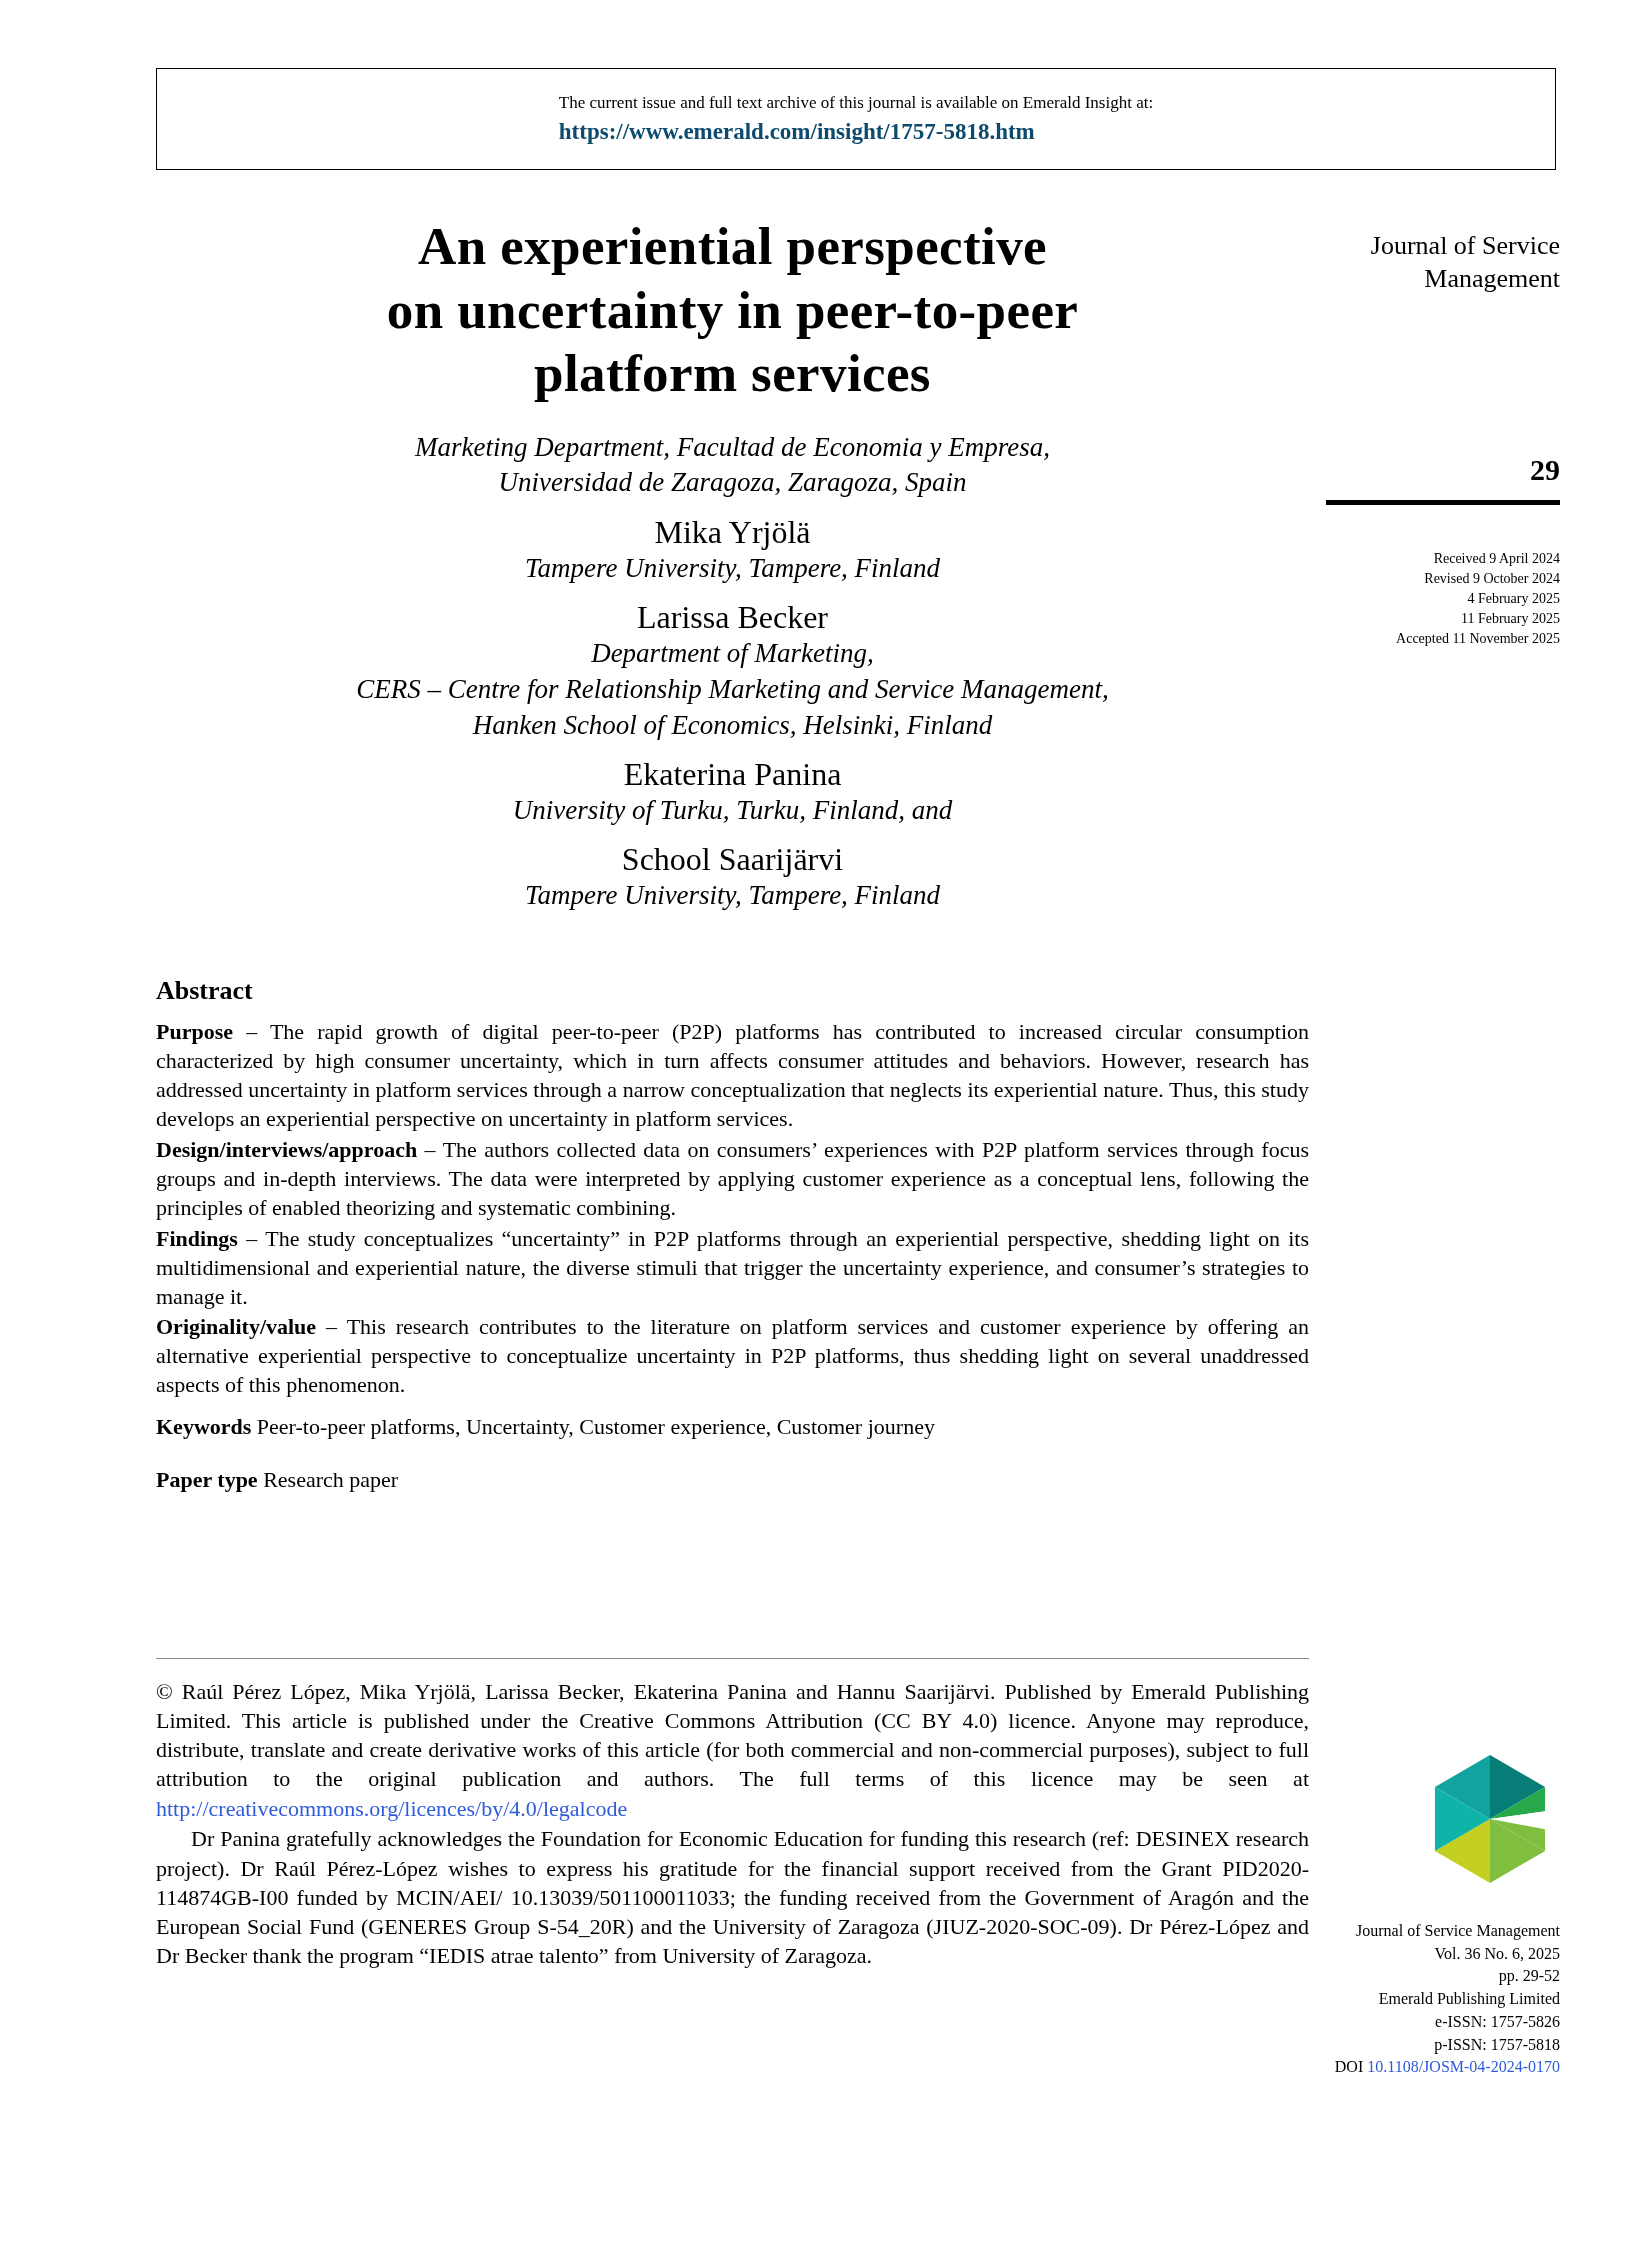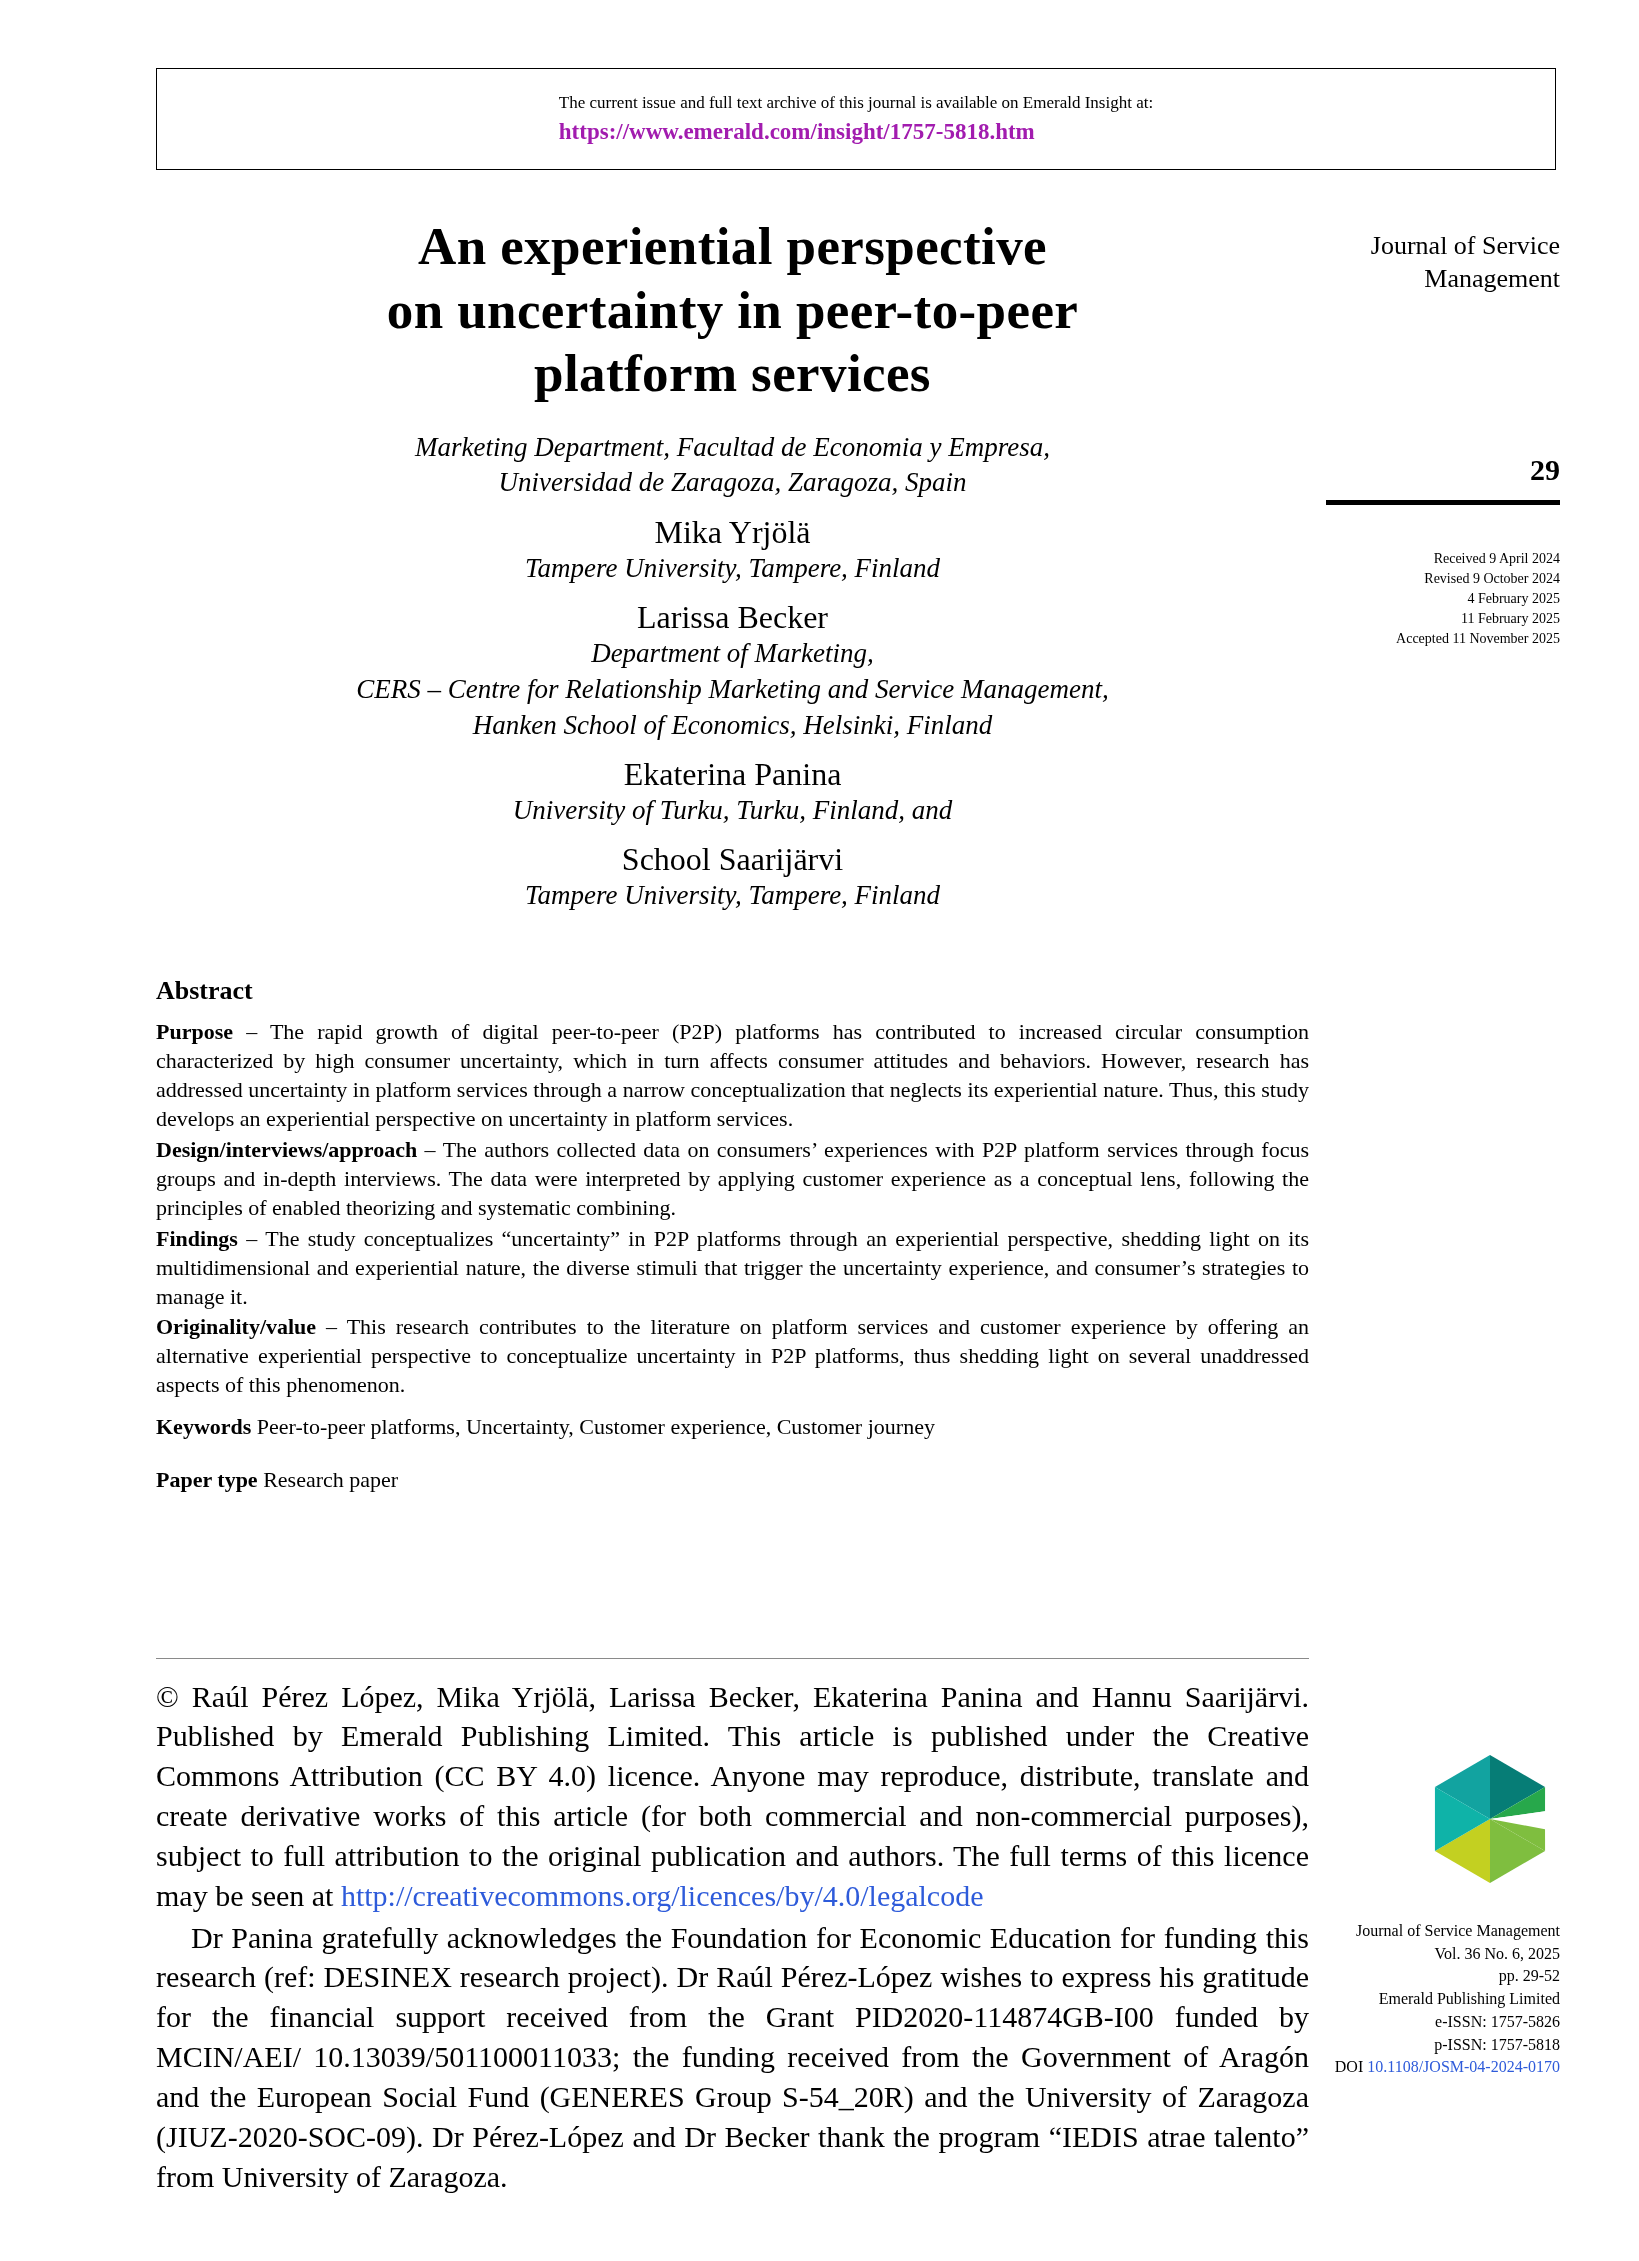--- a/index.html
+++ b/index.html
@@ -16,21 +16,21 @@
   
   .notice-box {
     position: absolute;
     left: 156px; top: 68px;
     width: 1400px;
     border: 1.6px solid #000;
     padding: 22.3px 16px 24px 16px;
   }
   .notice-inner { width: fit-content; margin: 0 auto; text-align: left; }
   .notice-line { font-size: 17px; line-height: 1.45; }
-  .notice-link { font-size: 23px; font-weight: bold; color: #a21caf; text-decoration: none; cursor: pointer; display: inline-block; margin-top: 3.2px; }
+  .notice-link { font-size: 23px; font-weight: bold; color: #0c4a6e; text-decoration: none; cursor: pointer; display: inline-block; margin-top: 3.2px; }
 
   
   .main-col {
     position: absolute;
     left: 156px; top: 215px;
     width: 1153px;
   }
   .article-title {
     font-size: 53px;
     font-weight: bold;
@@ -81,21 +81,21 @@
 
   
   .footer {
     position: absolute;
     left: 156px; top: 1658px;
     width: 1153px;
     border-top: 0.8px solid #8a8a8a;
     padding-top: 17.6px;
   }
   .foot-para {
-    font-size: 30px;
+    font-size: 22px;
     line-height: 1.33;
     text-align: justify;
   }
   .foot-para.ack { text-indent: 35px; margin-top: 1.6px; }
   .foot-link { color: #2E5BDA; text-decoration: none; cursor: pointer; }
 
   
   .logo-wrap {
     position: absolute;
     right: 86px; top: 1752px;

